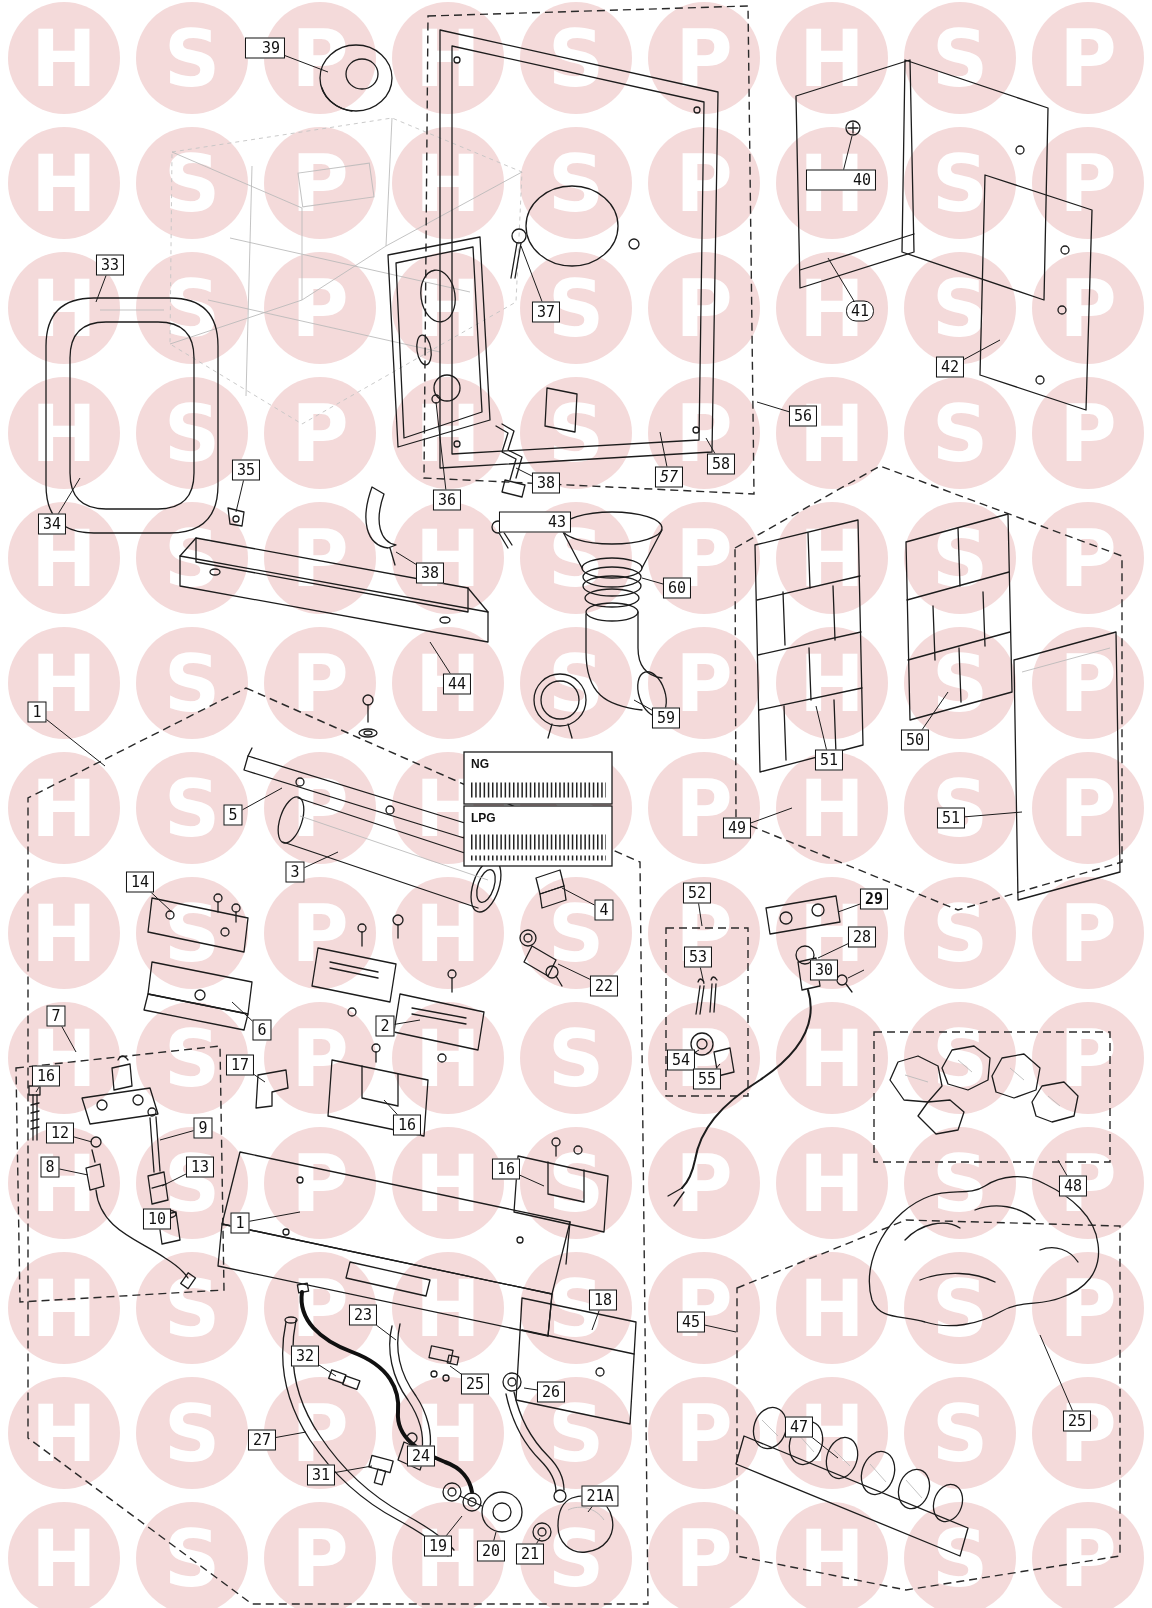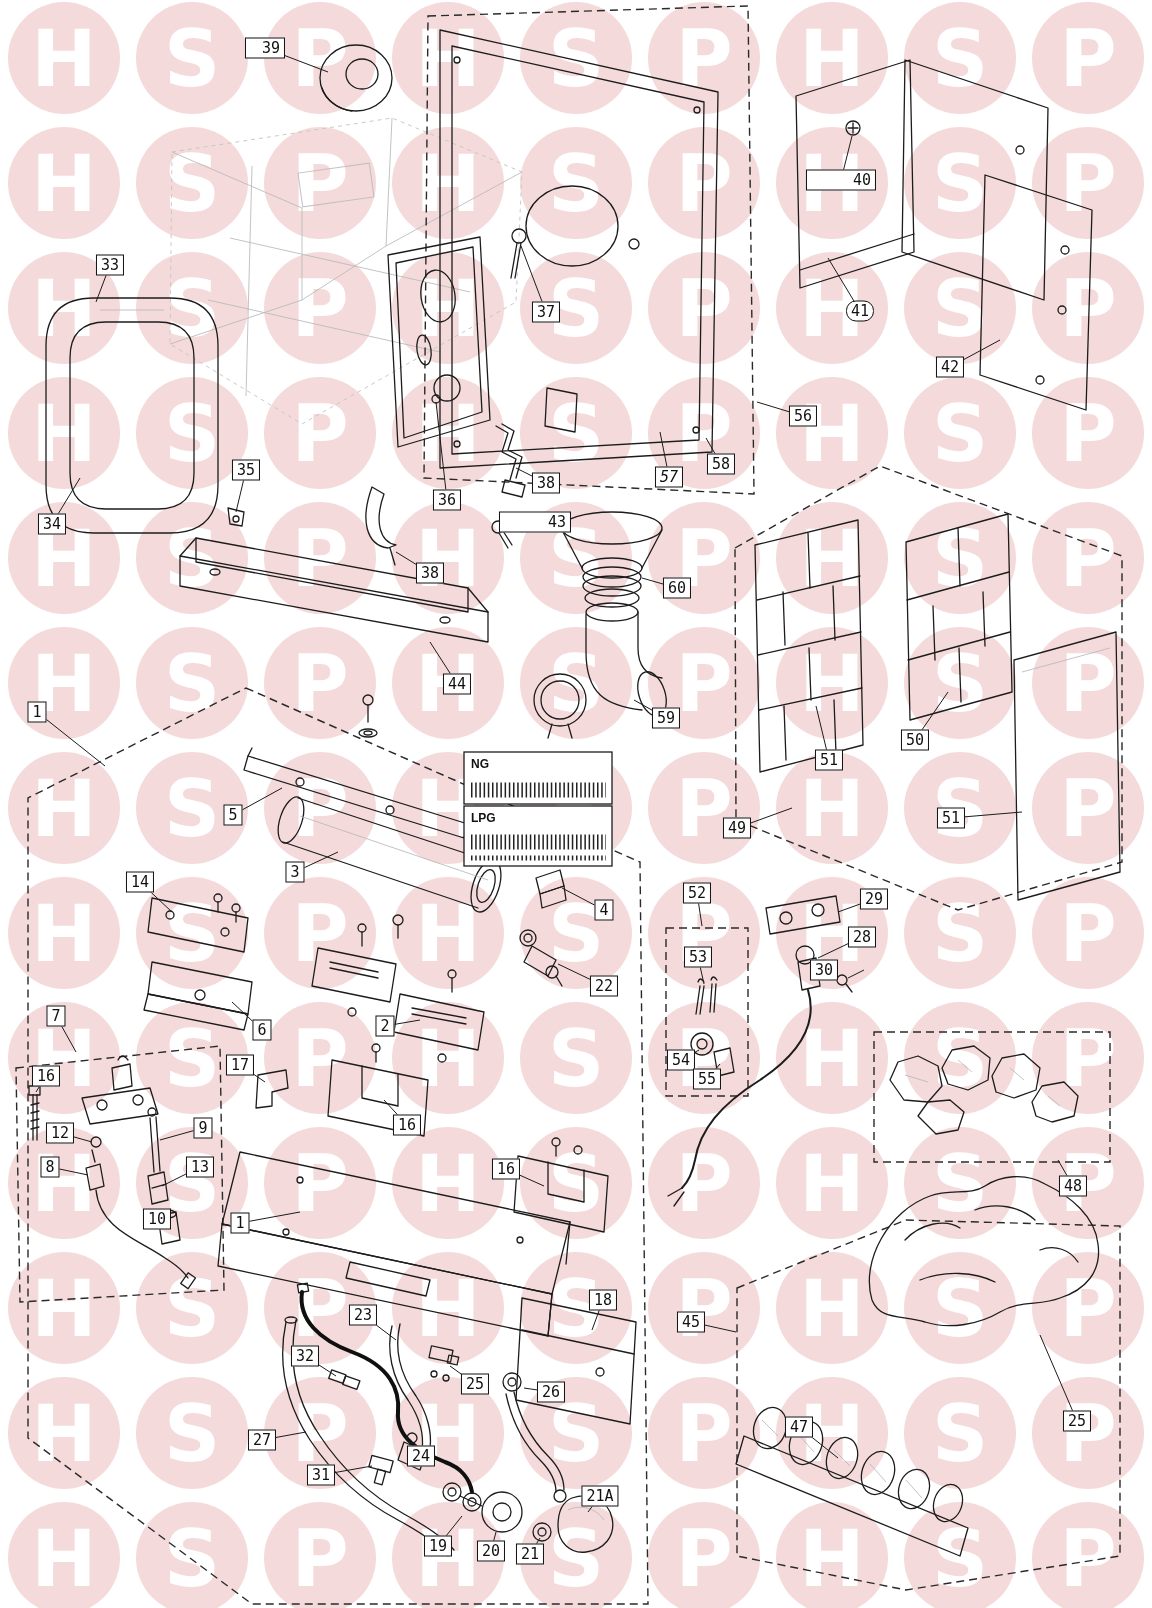--- a/index.html
+++ b/index.html
@@ -755,21 +755,21 @@
       <div class="lbl" style="left: 37px; top: 712px;">1</div>
       <div class="lbl" style="left: 829px; top: 760px;">51</div>
       <div class="lbl" style="left: 915px; top: 740px;">50</div>
       <div class="lbl" style="left: 737px; top: 828px;">49</div>
       <div class="lbl" style="left: 951px; top: 818px;">51</div>
       <div class="lbl" style="left: 233px; top: 815px;">5</div>
       <div class="lbl" style="left: 295px; top: 872px;">3</div>
       <div class="lbl" style="left: 604px; top: 910px;">4</div>
       <div class="lbl" style="left: 140px; top: 882px;">14</div>
       <div class="lbl" style="left: 697px; top: 893px;">52</div>
-      <div class="lbl" style="left: 874px; top: 899px;">29</div>
+      <div class="lbl" style="left: 874px; top: 899px; font-weight: bold;">29</div>
       <div class="lbl" style="left: 862px; top: 937px;">28</div>
       <div class="lbl" style="left: 824px; top: 970px;">30</div>
       <div class="lbl" style="left: 604px; top: 986px;">22</div>
       <div class="lbl" style="left: 698px; top: 957px;">53</div>
       <div class="lbl" style="left: 262px; top: 1030px;">6</div>
       <div class="lbl" style="left: 385px; top: 1026px;">2</div>
       <div class="lbl" style="left: 56px; top: 1016px;">7</div>
       <div class="lbl" style="left: 240px; top: 1065px;">17</div>
       <div class="lbl" style="left: 46px; top: 1076px;">16</div>
       <div class="lbl" style="left: 203px; top: 1128px;">9</div>

